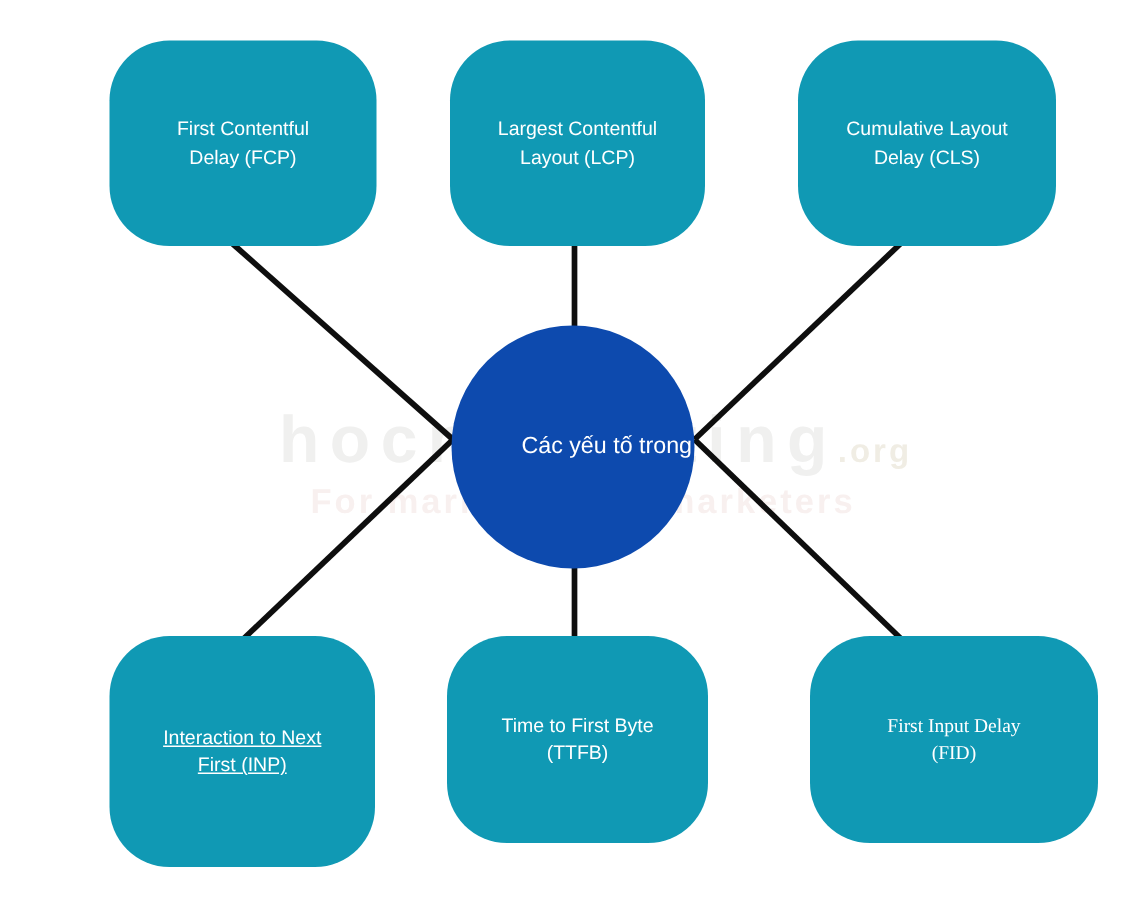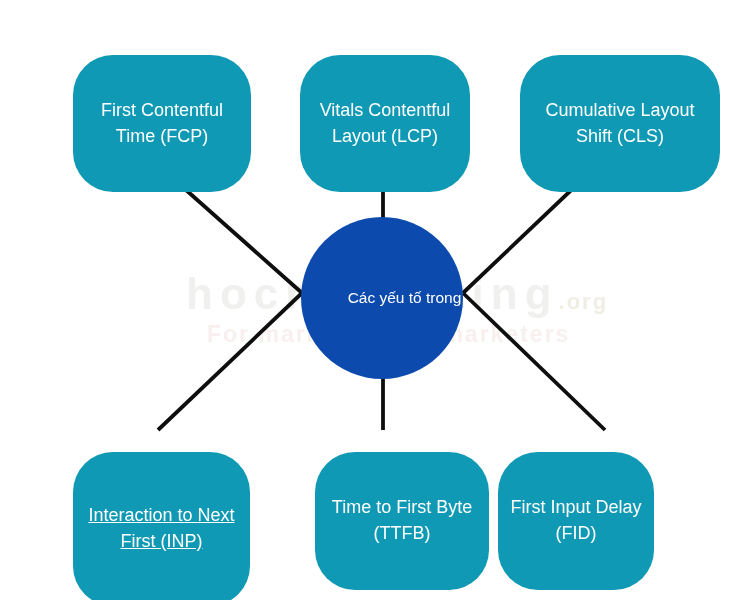--- a/index.html
+++ b/index.html
@@ -72,32 +72,31 @@
     position: absolute;
     z-index: 3;
     background: var(--node-fill, #1099b4);
     border-radius: 40px;
     display: flex;
     flex-direction: column;
     align-items: center;
     justify-content: center;
     text-align: center;
     color: var(--text, #ffffff);
-    font-size: 18px;
+    font-size: 13px;
     line-height: 1.42;
-    margin-top: 28px;
   }
   .node span { display: block; }
 
   .node-fcp  { left: 73px;  top: 27px;  width: 178px; height: 137px; }
   .node-lcp  { left: 300px; top: 27px;  width: 170px; height: 137px; }
-  .node-cls  { left: 520px; top: 27px;  width: 200px; height: 137px; }
+  .node-cls  { left: 532px; top: 27px;  width: 172px; height: 137px; }
   .node-inp  { left: 73px;  top: 424px; width: 177px; height: 154px; text-decoration: underline; }
-  .node-ttfb { left: 315px; top: 424px; width: 174px; height: 138px; }
-  .node-fid  { left: 498px; top: 424px; width: 156px; height: 138px; }
+  .node-ttfb { left: 298px; top: 424px; width: 174px; height: 138px; }
+  .node-fid  { left: 540px; top: 424px; width: 192px; height: 138px; font-family: Liberation Serif, serif; }
 
   
   .center-circle {
     position: absolute;
     left: 301px;
     top: 217px;
     width: 162px;
     height: 162px;
     border-radius: 50%;
     z-index: 3;
@@ -130,29 +129,29 @@
     <line x1="150" y1="158" x2="302" y2="293"></line>
     <line x1="383" y1="158" x2="383" y2="222"></line>
     <line x1="605" y1="158" x2="463" y2="293"></line>
     <line x1="302" y1="293" x2="158" y2="430"></line>
     <line x1="383" y1="374" x2="383" y2="430"></line>
     <line x1="463" y1="293" x2="605" y2="430"></line>
   </svg>
 
   <div class="node node-fcp">
     <span>First Contentful</span>
-    <span>Time (FCP)</span>
+    <span>Delay (FCP)</span>
   </div>
   <div class="node node-lcp">
-    <span>Vitals Contentful</span>
+    <span>Largest Contentful</span>
     <span>Layout (LCP)</span>
   </div>
   <div class="node node-cls">
     <span>Cumulative Layout</span>
-    <span>Shift (CLS)</span>
+    <span>Delay (CLS)</span>
   </div>
 
   <div class="node node-inp">
     <span>Interaction to Next</span>
     <span>First (INP)</span>
   </div>
   <div class="node node-ttfb">
     <span>Time to First Byte</span>
     <span>(TTFB)</span>
   </div>

